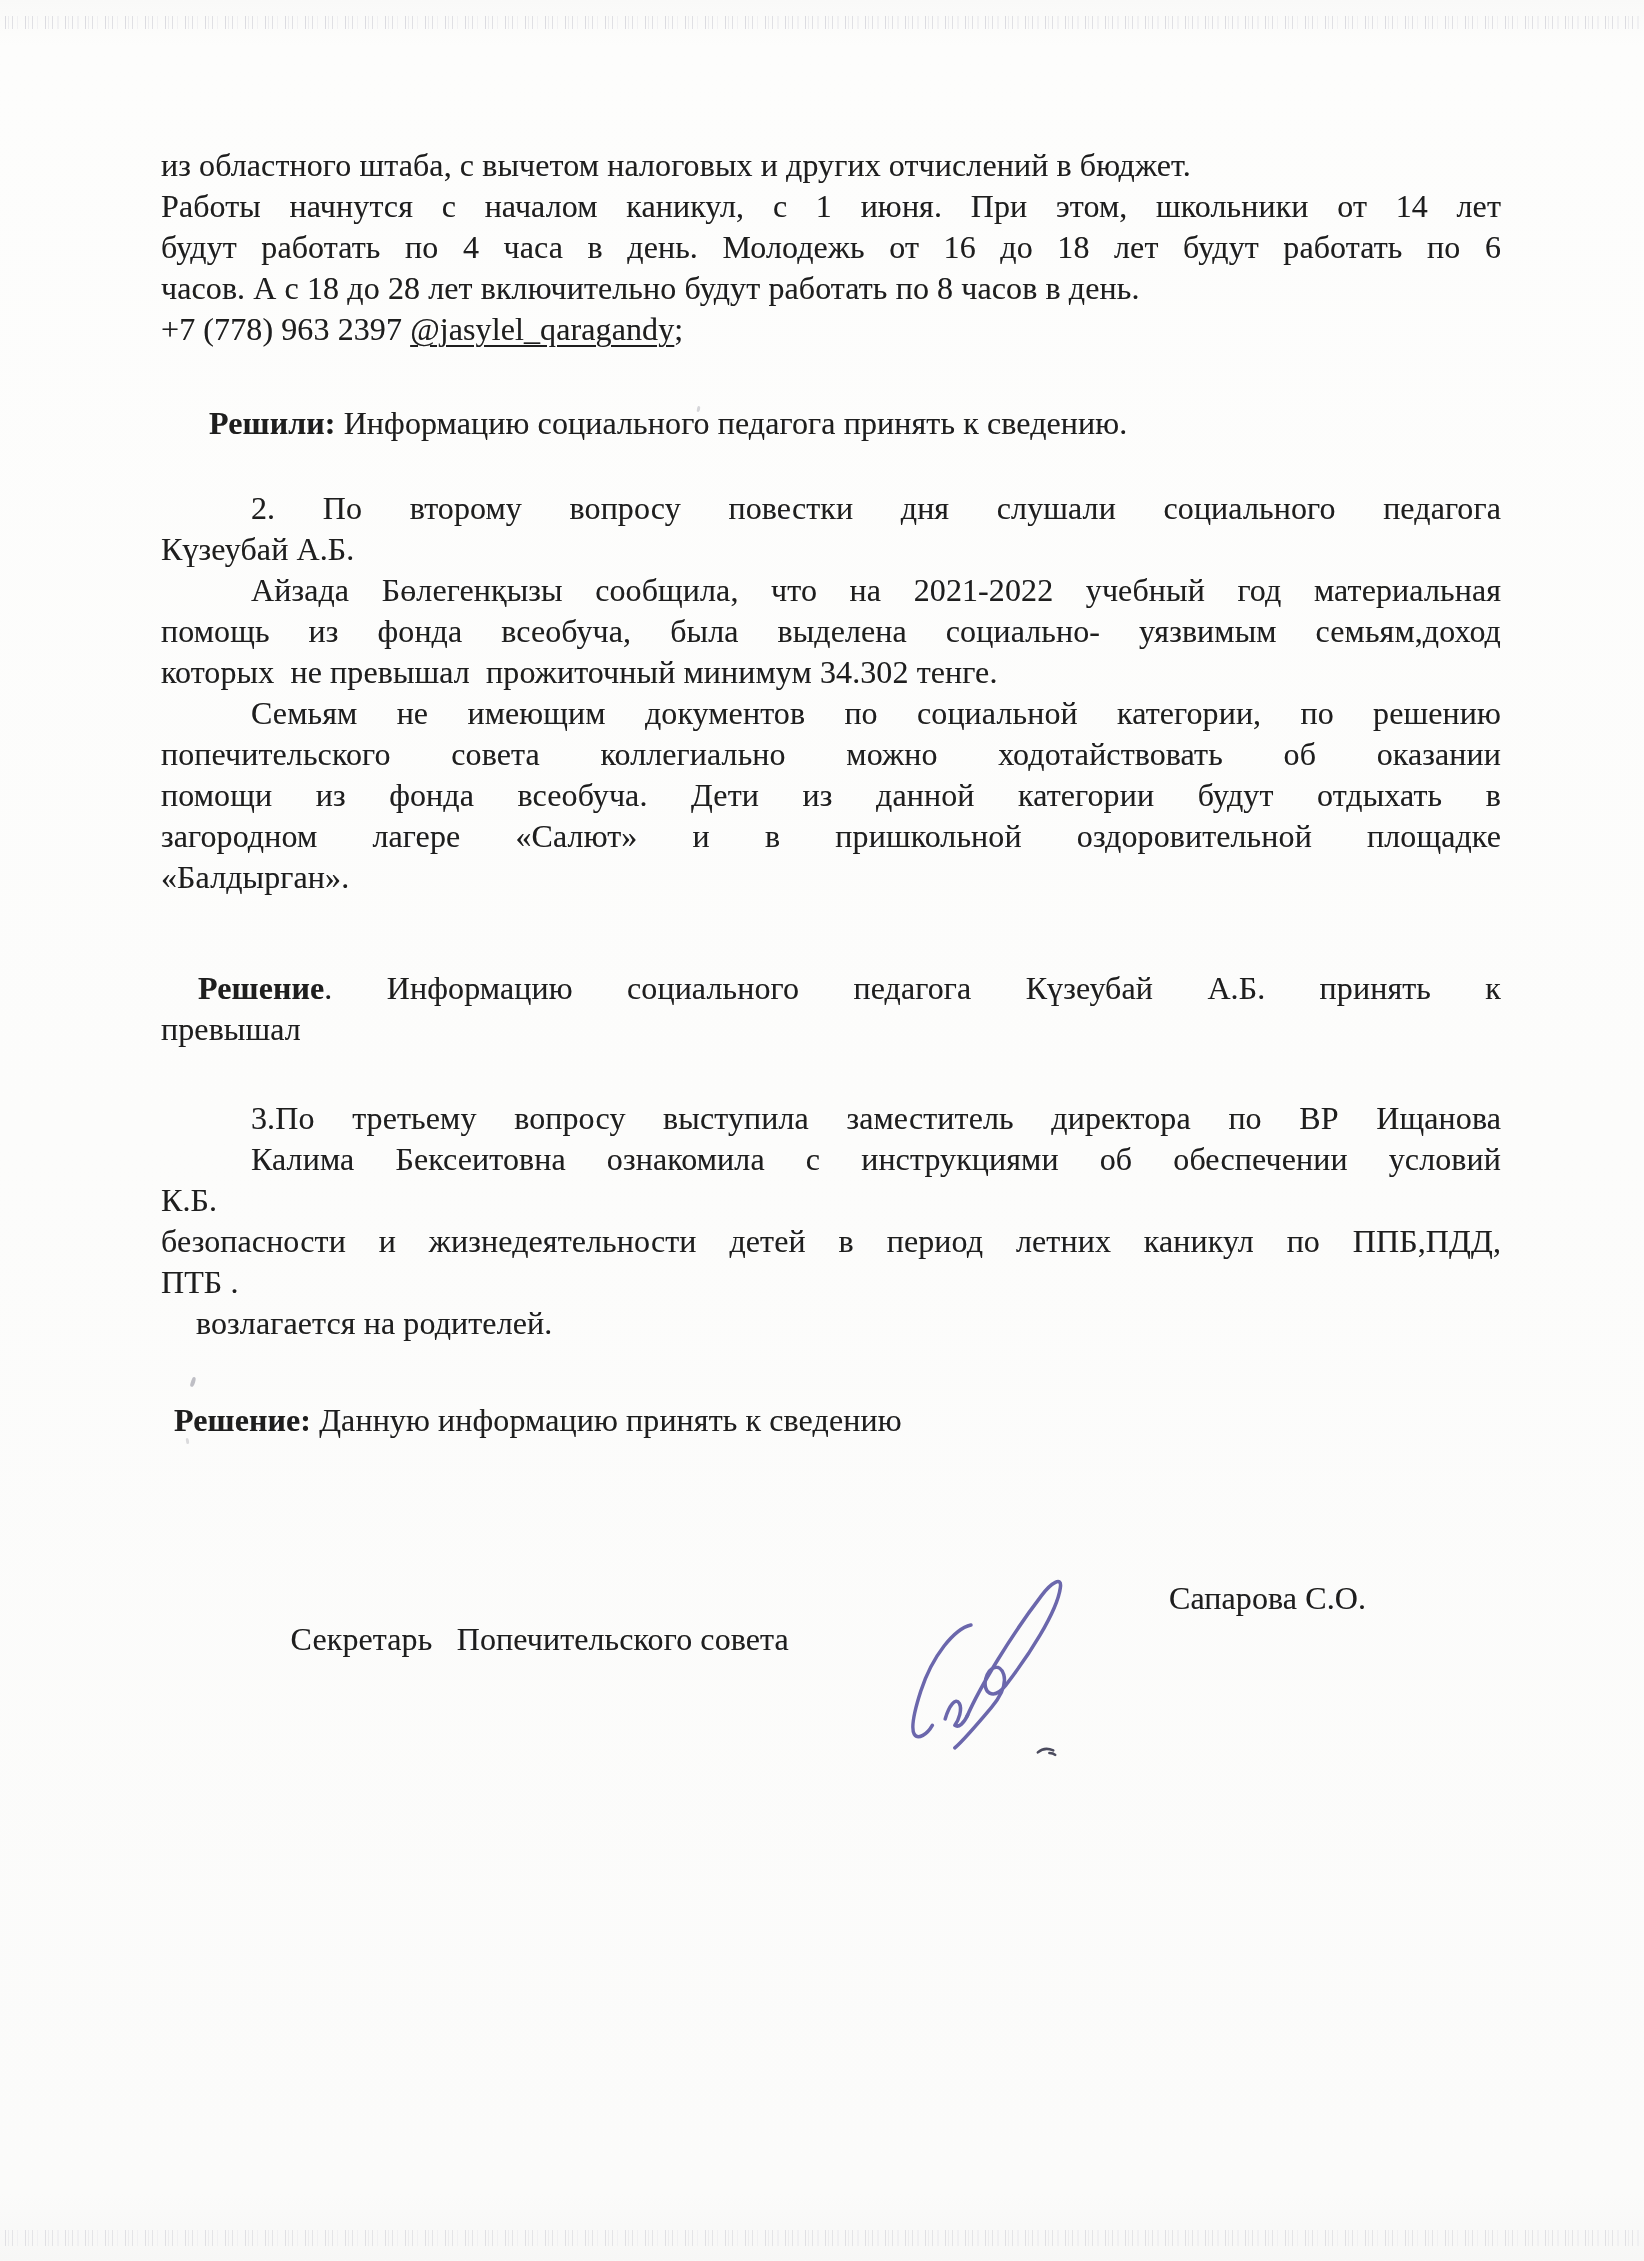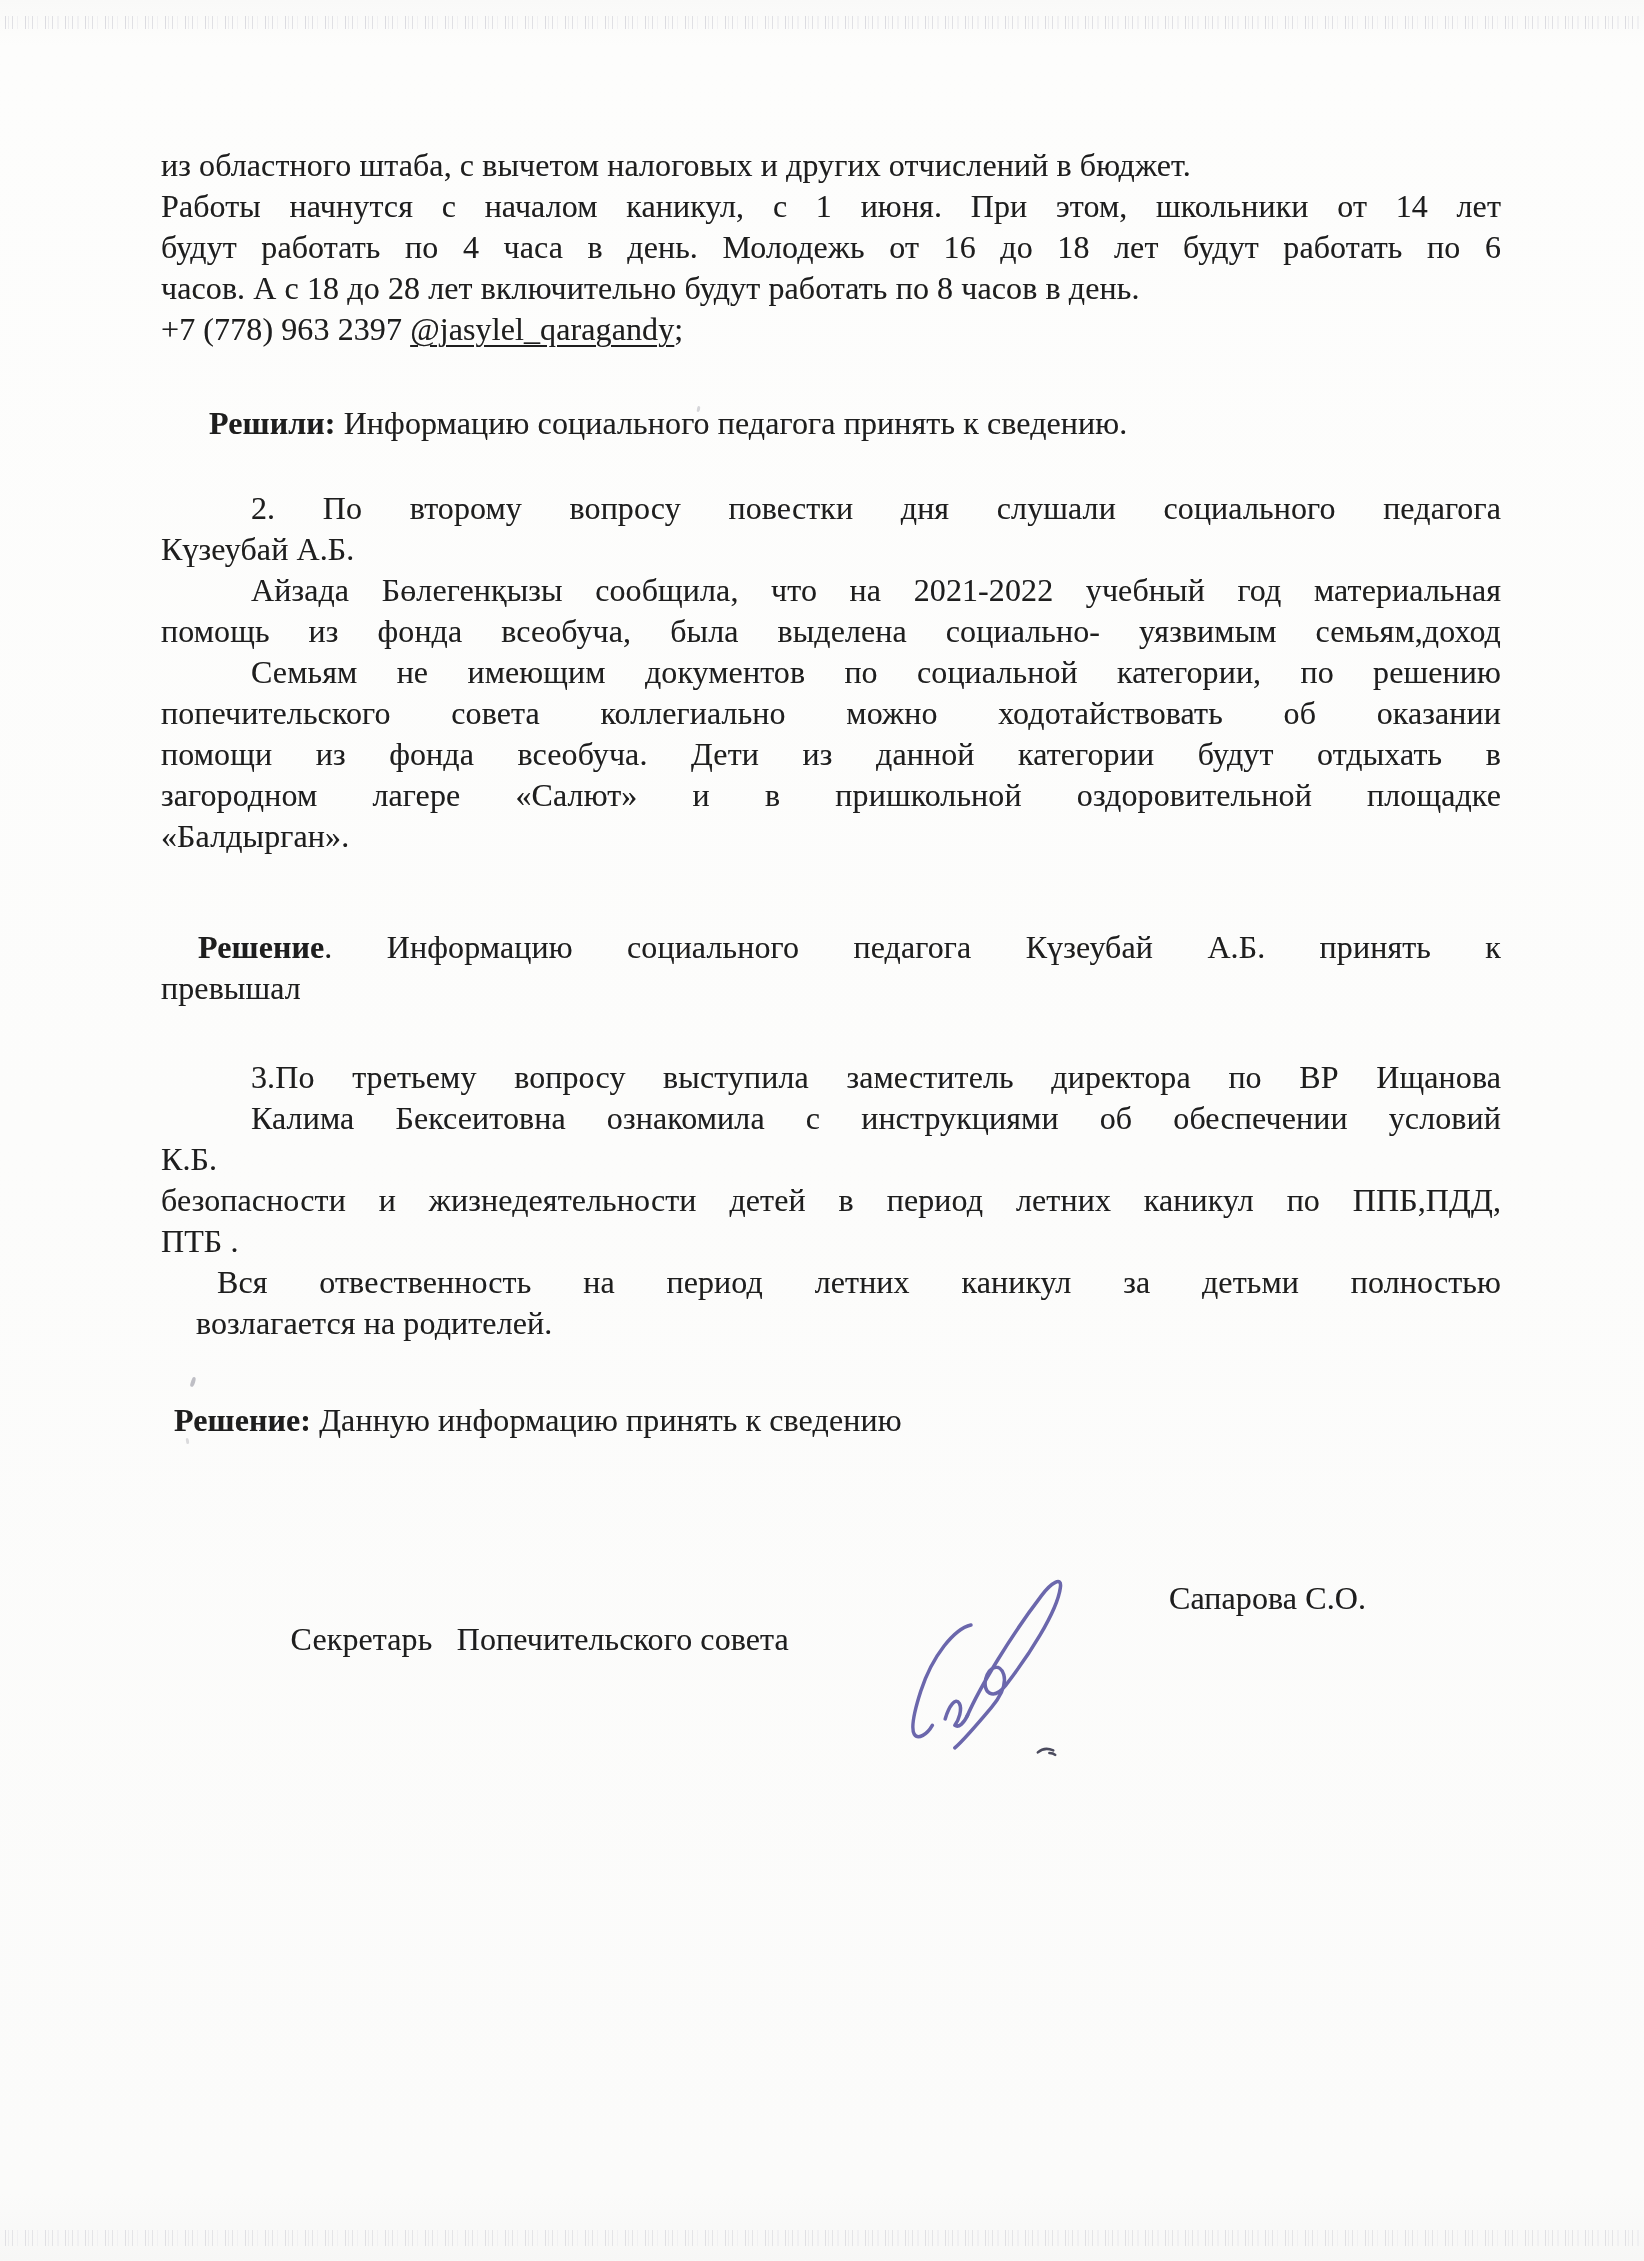--- a/index.html
+++ b/index.html
@@ -103,35 +103,35 @@
     <div class="ln"><span>часов. А с 18 до 28 лет включительно будут работать по 8 часов в день.</span></div>
 
     <div class="ln"><span>+7 (778) 963 2397 </span><span class="u">@jasylel_qaragandy</span><span>;</span></div>
 
     <div class="ln ind-md gap-resh1"><b>Решили:</b><span> Информацию социального педагога принять к сведению.</span></div>
 
     <div class="ln jst ind-lg gap-item2"><span>2. По второму вопросу повестки дня слушали социального педагога</span></div>
     <div class="ln"><span>Күзеубай А.Б.</span></div>
     <div class="ln jst ind-lg"><span>Айзада Бөлегенқызы сообщила, что на 2021-2022 учебный год материальная</span></div>
     <div class="ln jst"><span>помощь из фонда всеобуча, была выделена  социально- уязвимым семьям,доход</span></div>
+    <div class="ln pre"><span>которых  не превышал  прожиточный минимум 34.302 тенге.</span></div>
     <div class="ln jst ind-lg"><span>Семьям не имеющим документов по социальной категории, по решению</span></div>
     <div class="ln jst"><span>попечительского совета коллегиально можно ходотайствовать об оказании</span></div>
     <div class="ln jst"><span>помощи из фонда всеобуча. Дети из данной категории будут отдыхать в</span></div>
     <div class="ln jst"><span>загородном лагере «Салют»  и в пришкольной оздоровительной площадке</span></div>
     <div class="ln"><span>«Балдырган».</span></div>
 
     <div class="ln jst ind-sm2 gap-resh2"><b>Решение</b><span>. Информацию социального педагога Күзеубай А.Б. принять к</span></div>
     <div class="ln"><span>превышал</span></div>
 
     <div class="ln jst ind-lg gap-item3"><span>3.По третьему вопросу выступила заместитель директора по ВР Ищанова</span></div>
     <div class="ln jst ind-lg"><span>Калима Бексеитовна ознакомила с инструкциями об обеспечении условий</span></div>
     <div class="ln"><span>К.Б.</span></div>
     <div class="ln jst"><span>безопасности и жизнедеятельности детей в период летних каникул по ППБ,ПДД,</span></div>
     <div class="ln pre"><span>ПТБ .</span></div>
-    <div class="ln jst ind-v"><span>Вся отвественность    на период  летних каникул  за детьми полностью</span></div>
     <div class="ln ind-sm"><span>возлагается на родителей.</span></div>
 
     <div class="ln ind-xs gap-resh3"><b>Решение:</b><span> Данную информацию принять к сведению</span></div>
 
     <div class="ln pre sigrow gap-sig">
       <span style="margin-left:81px">Секретарь   Попечительского совета</span>
       <span class="sig-name">Сапарова С.О.</span>
     </div>
 
   </div>

